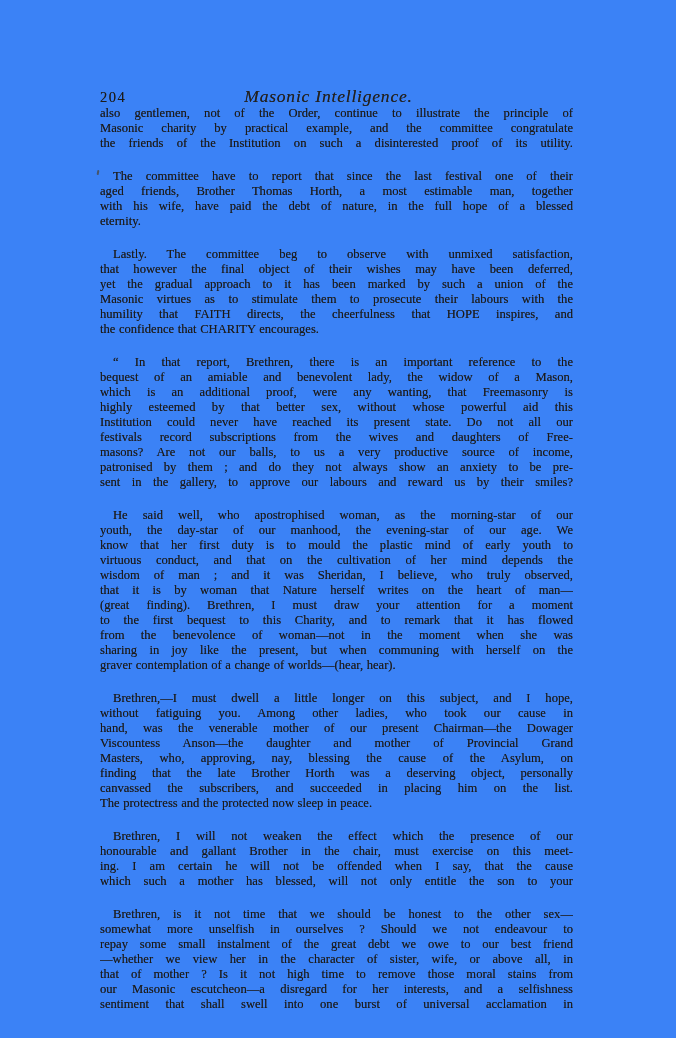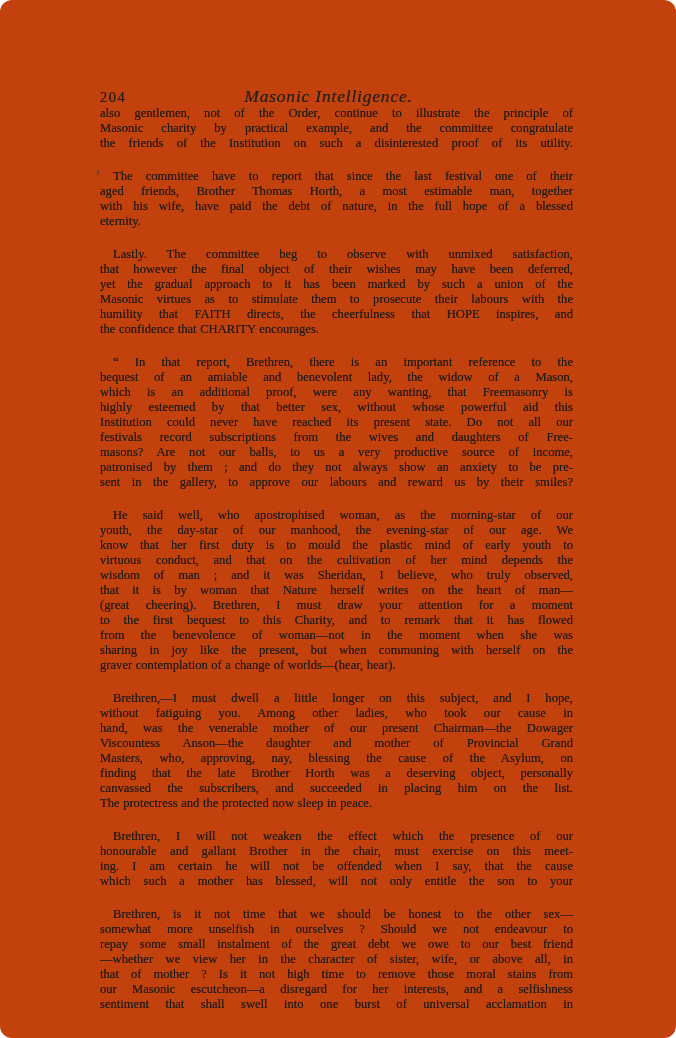--- a/index.html
+++ b/index.html
@@ -4,26 +4,25 @@
 <style>
   html, body {
     margin: 0;
     padding: 0;
     background: #ffffff;
   }
   .page {
     position: relative;
     width: 676px;
     height: 1038px;
-    background: #c2410c;
+    background: #3b82f6;
     overflow: hidden;
     font-family: "Liberation Serif", "DejaVu Serif", serif;
     color: #1d1b18;
     text-shadow: 0 0 0.45px rgba(25,22,18,0.6);
-    border-radius: 12px;
   }
   .running-header {
     position: absolute;
     top: 86px;
     left: 100px;
     width: 473px;
     height: 24px;
   }
   .page-number {
     position: absolute;
@@ -123,21 +122,21 @@
       <div class="ln">sent in the gallery, to approve our labours and reward us by their smiles?</div>
     </div>
 
     <div class="para">
       <div class="ln ind">He said well, who apostrophised woman, as the morning-star of our</div>
       <div class="ln">youth, the day-star of our manhood, the evening-star of our age. We</div>
       <div class="ln">know that her first duty is to mould the plastic mind of early youth to</div>
       <div class="ln">virtuous conduct, and that on the cultivation of her mind depends the</div>
       <div class="ln">wisdom of man ; and it was Sheridan, I believe, who truly observed,</div>
       <div class="ln">that it is by woman that Nature herself writes on the heart of man—</div>
-      <div class="ln">(great cheering). Brethren, I must draw your attention for a moment</div>
+      <div class="ln">(great finding). Brethren, I must draw your attention for a moment</div>
       <div class="ln">to the first bequest to this Charity, and to remark that it has flowed</div>
       <div class="ln">from the benevolence of woman—not in the moment when she was</div>
       <div class="ln">sharing in joy like the present, but when communing with herself on the</div>
       <div class="ln end">graver contemplation of a change of worlds—(hear, hear).</div>
     </div>
 
     <div class="para">
       <div class="ln ind">Brethren,—I must dwell a little longer on this subject, and I hope,</div>
       <div class="ln">without fatiguing you. Among other ladies, who took our cause in</div>
       <div class="ln">hand, was the venerable mother of our present Chairman—the Dowager</div>

